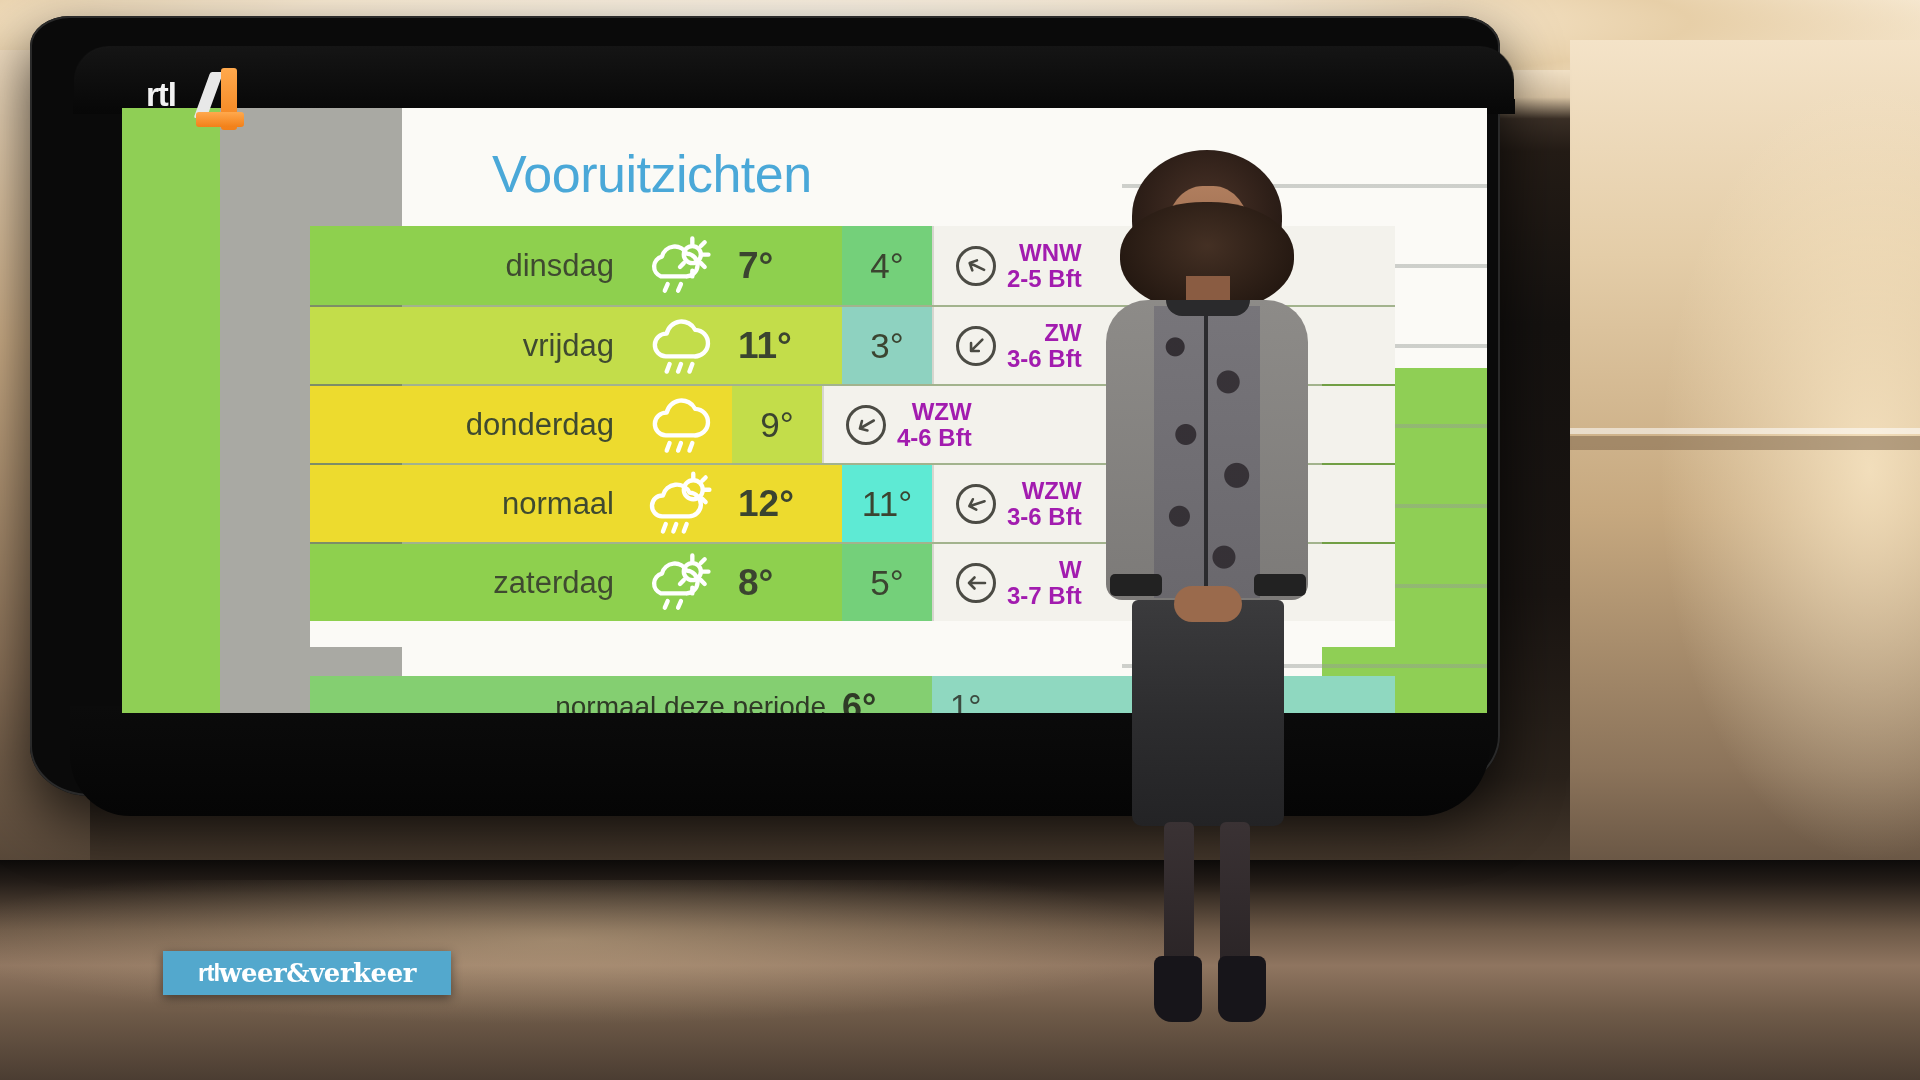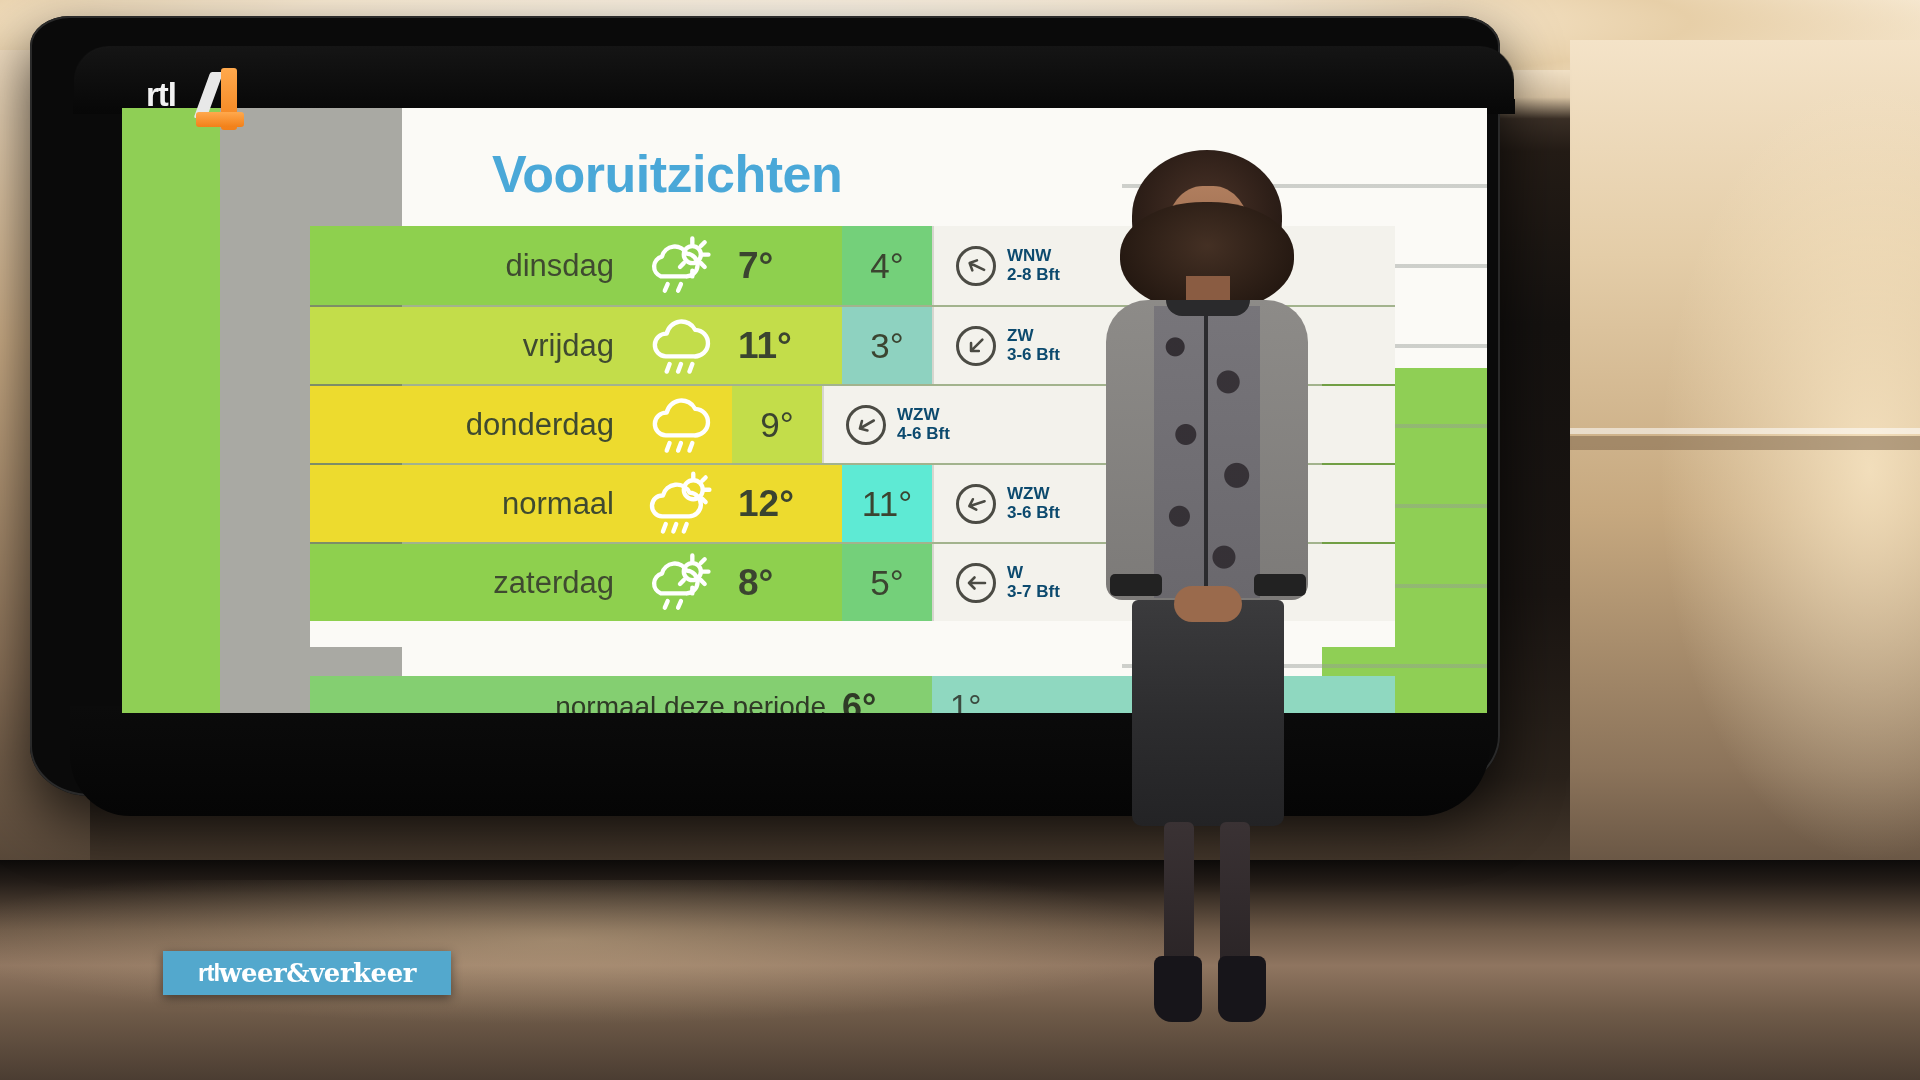--- a/index.html
+++ b/index.html
@@ -49,38 +49,38 @@
   .panel-gray   { position:absolute; left:98px;top:0; width:182px; height:605px; background:#a9a9a3; }
   .panel-white  { position:absolute; left:280px;top:0;width:1085px;height:605px; background:#fbfaf6; }
   .panel-green2 { position:absolute; left:1200px; top:260px; width:165px; height:345px; background:#8fcf55; }
   
   .slats { position:absolute; left:1000px; top:0; width:365px; height:605px;
      background:repeating-linear-gradient(180deg, rgba(0,0,0,0) 0px, rgba(0,0,0,0) 76px, rgba(150,155,150,.45) 76px, rgba(150,155,150,.45) 80px); }
 
   
   .forecast { position:absolute; left:188px; top:0px; width:1085px; height:605px; }
 
-  .title { position:absolute; left:182px; top:36px; font-size:52px; font-weight:bold;
+  .title { position:absolute; left:182px; top:36px; font-size:52px; font-weight:normal;
      color:#4aa8d8; letter-spacing:-0.5px; }
 
   .table { position:absolute; left:0px; top:118px; width:1085px; }
 
-  .row { position:relative; height:79px; display:flex; align-items:stretch; }
+  .row { position:relative; height:79px; display:flex; align-items:stretch;text-align:right; }
   .row + .row { border-top:2px solid rgba(90,120,55,.55); }
 
   .c-day { width:318px; display:flex; align-items:center; justify-content:flex-end;
      padding-right:14px; font-size:31px; color:#3f4a30; }
   .c-icon { width:104px; display:flex; align-items:center; justify-content:center; }
   .c-max { width:110px; display:flex; align-items:center; justify-content:flex-start;
      font-size:37px; font-weight:bold; color:#3b4430; padding-left:6px; }
   .c-min { width:90px; display:flex; align-items:center; justify-content:center;
      font-size:35px; color:#3b4430; }
   .c-wind { flex:1; display:flex; align-items:center; gap:11px; padding-left:22px;
      background:#f3f2ec; border-left:2px solid #d6d6ce; }
-  .wind-txt { line-height:1.06; color:#0c4a6e; font-weight:bold; font-size:17px; }
+  .wind-txt { line-height:1.06; color:#a21caf; font-weight:bold; font-size:24px; }
   .wind-dir { display:block; }
   .wind-bft { display:block; }
 
   .arrow-circ { width:40px; height:40px; border:3px solid #4b4b44; border-radius:50%;
      display:flex; align-items:center; justify-content:center; flex:0 0 auto; }
   .arrow-circ svg { display:block; }
 
   
   .normal-row { position:absolute; left:0px; top:540px; width:1085px; height:62px; display:flex;margin-top:28px; }
   .nr-label { width:532px; background:#84cf71; display:flex; align-items:center;
@@ -201,21 +201,21 @@
     <div class="c-max" style="background:#8ed04e">7°</div>
     <div class="c-min" style="background:#74d07a">4°</div>
     <div class="c-wind">
       <span class="arrow-circ">
                   <svg width="24" height="24" viewBox="0 0 24 24" style="transform:rotate(115deg)">
     <path d="M12 3 L12 19 M12 19 L6.5 13.5 M12 19 L17.5 13.5" stroke="#4b4b44" stroke-width="2.6" fill="none" stroke-linecap="round" stroke-linejoin="round"></path>
                   </svg>
                 </span>
       <span class="wind-txt">
         <span class="wind-dir">WNW</span>
-        <span class="wind-bft">2-8 Bft</span>
+        <span class="wind-bft">2-5 Bft</span>
       </span>
     </div>
             </div>
             <div class="row">
     <div class="c-day" style="background:#c3dd4a">vrijdag</div>
     <div class="c-icon" style="background:#c3dd4a">
                 <svg width="74" height="74" viewBox="0 0 78 78">
       <path stroke="#ffffff" stroke-width="4.6" fill="none" stroke-linecap="round" stroke-linejoin="round" d="M24 50 a12 12 0 0 1 1 -24 a16 16 0 0 1 30 -4 a11 11 0 0 1 -1 28 z"></path>
       <path stroke="#ffffff" stroke-width="4.6" fill="none" stroke-linecap="round" stroke-linejoin="round" d="M28 58 l-3 8 M40 58 l-3 8 M52 58 l-3 8"></path>
     </svg>

